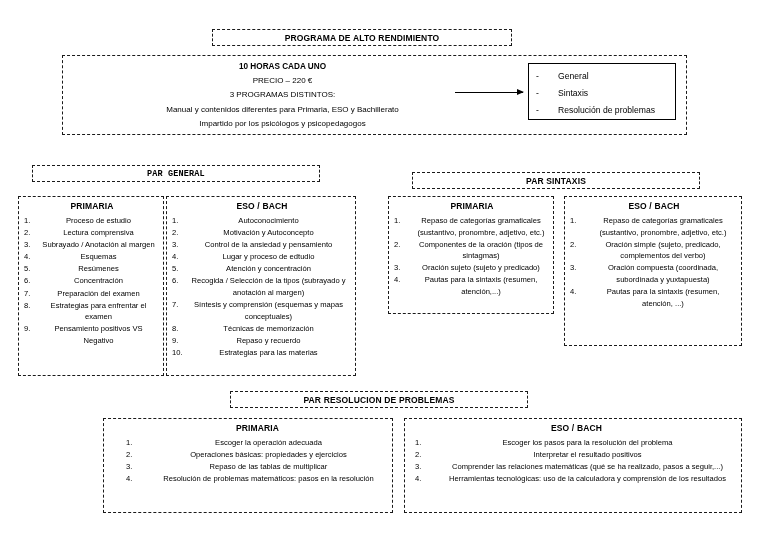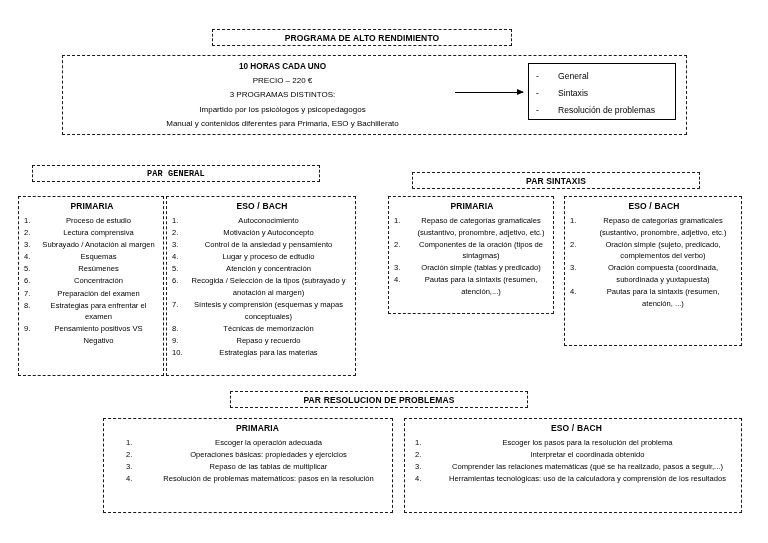--- a/index.html
+++ b/index.html
@@ -114,22 +114,22 @@
   <div class="box banner" style="left:212px; top:29px; width:300px; height:17px;">
     <span>PROGRAMA DE ALTO RENDIMIENTO</span>
   </div>
 
   <div class="box" style="left:62px; top:55px; width:625px; height:80px;"></div>
 
   <div class="hdrtext" style="left:70px; top:60px; width:425px;">
     <div class="bold">10 HORAS CADA UNO</div>
     <div>PRECIO – 220 €</div>
     <div>3 PROGRAMAS DISTINTOS:</div>
+    <div>Manual y contenidos diferentes para Primaria, ESO y Bachillerato</div>
     <div>Impartido por los psicólogos y psicopedagogos</div>
-    <div>Manual y contenidos diferentes para Primaria, ESO y Bachillerato</div>
   </div>
 
   <div class="arrow" style="left:455px; top:89px; width:68px; height:7px;">
     <div class="shaft"></div>
     <div class="head"></div>
   </div>
 
   <div class="box solid" style="left:528px; top:63px; width:148px; height:57px;">
     <div class="minilist" style="left:7px; top:4px; width:138px;">
       <div class="row">
@@ -184,21 +184,21 @@
 
   <div class="box banner" style="left:412px; top:172px; width:288px; height:17px;">
     <span>PAR SINTAXIS</span>
   </div>
 
   <div class="box" style="left:388px; top:196px; width:166px; height:118px; padding:4px 3px 3px 5px;">
     <div class="colhead">PRIMARIA</div>
     <ol class="numlist ind-md">
       <li>Repaso de categorías gramaticales (sustantivo, pronombre, adjetivo, etc.)</li>
       <li>Componentes de la oración (tipos de sintagmas)</li>
-      <li>Oración simple (tablas y predicado)</li>
+      <li>Oración sujeto (sujeto y predicado)</li>
       <li>Pautas para la sintaxis (resumen, atención,...)</li>
     </ol>
   </div>
 
   <div class="box" style="left:564px; top:196px; width:178px; height:150px; padding:4px 3px 3px 5px;">
     <div class="colhead">ESO / BACH</div>
     <ol class="numlist ind-md">
       <li>Repaso de categorías gramaticales (sustantivo, pronombre, adjetivo, etc.)</li>
       <li>Oración simple (sujeto, predicado, complementos del verbo)</li>
       <li>Oración compuesta (coordinada, subordinada y yuxtapuesta)</li>
@@ -217,19 +217,19 @@
       <li>Operaciones básicas: propiedades y ejercicios</li>
       <li>Repaso de las tablas de multiplicar</li>
       <li>Resolución de problemas matemáticos: pasos en la resolución</li>
     </ol>
   </div>
 
   <div class="box" style="left:404px; top:418px; width:338px; height:95px; padding:4px 3px 3px 10px;">
     <div class="colhead">ESO / BACH</div>
     <ol class="numlist ind-lg">
       <li>Escoger los pasos para la resolución del problema</li>
-      <li>Interpretar el coordinada obtenido</li>
+      <li>Interpretar el resultado positivos</li>
       <li>Comprender las relaciones matemáticas (qué se ha realizado, pasos a seguir,...)</li>
       <li>Herramientas tecnológicas: uso de la calculadora y comprensión de los resultados</li>
     </ol>
   </div>
 
 </div>
 
 </body></html>

